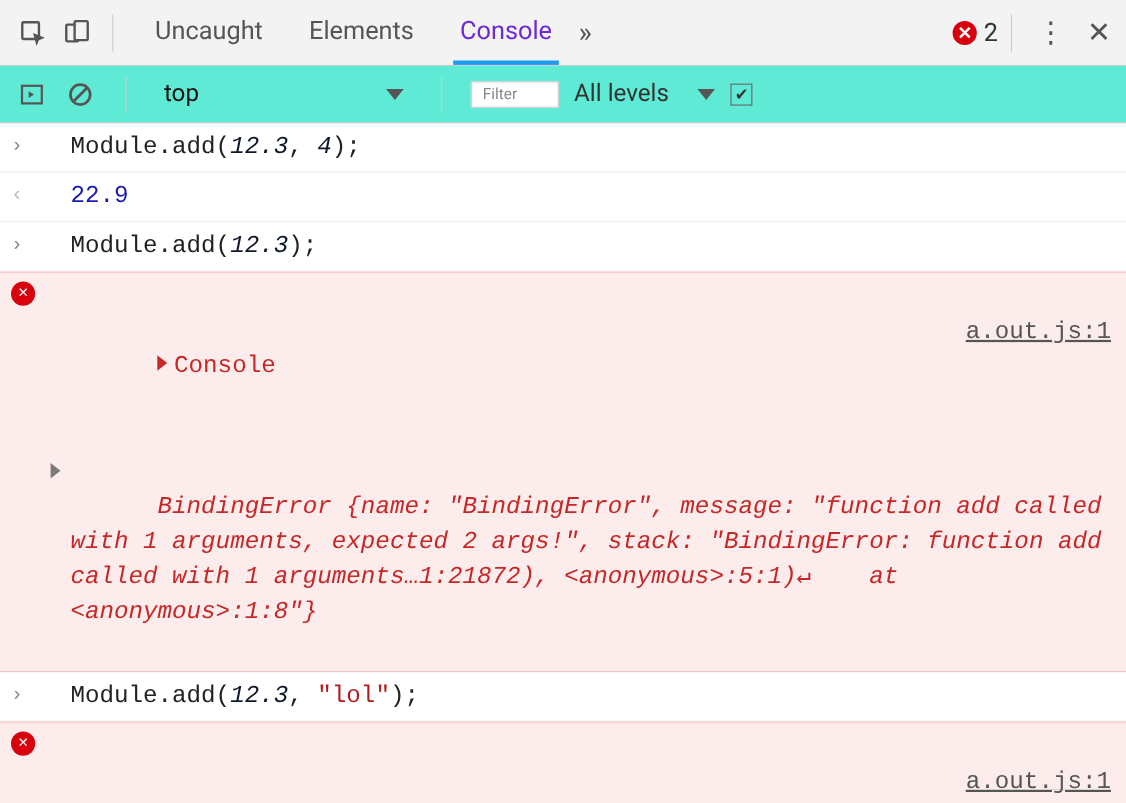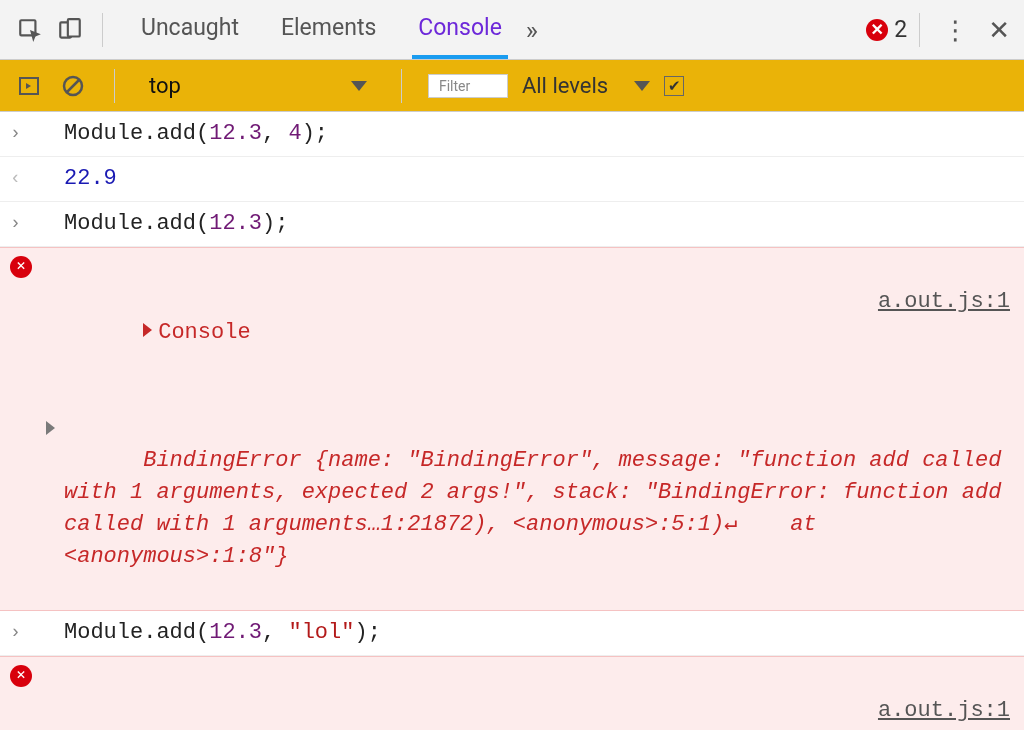--- a/index.html
+++ b/index.html
@@ -50,21 +50,21 @@
     font-size: 16px; font-weight: bold;
   }
   .kebab { font-size: 26px; color: #555; padding: 0 10px; cursor: pointer; }
   .close-x { font-size: 26px; color: #555; padding: 0 4px 0 10px; cursor: pointer; }
 
   
   .ctoolbar {
     display: flex; align-items: center;
     height: 52px;
     border-bottom: 1px solid #ccc;
-    background: #eab308;
+    background: #5eead4;
     padding: 0 14px;
     gap: 14px;
     font-size: 22px;
     color: #333;
   }
   .ctoolbar .ico { width: 30px; height: 30px; display: flex; align-items: center; justify-content: center; color: #555; }
   .context-sel {
     display: flex; align-items: center; gap: 170px;
     color: #111; padding: 0 8px;
     cursor: pointer;
@@ -99,21 +99,21 @@
   .row .gutter {
     width: 54px; flex: 0 0 54px;
     display: flex; align-items: flex-start; justify-content: flex-start;
     padding-top: 2px;
     color: #aaa;
   }
   .row .body { flex: 1; white-space: pre-wrap; word-break: break-word; }
   .chevron { color: #888; font-size: 18px; }
   .chevret { color: #bbb; font-size: 18px; }
 
-  .num { color: #701a75; }
+  .num { color: #0f172a; font-style: italic; }
   .str { color: #b31a1a; }
   .ret { color: #1a1ab3; }
 
   .err-row {
     background: #fdecec;
     border-top: 1px solid #f5c2c2;
     border-bottom: 1px solid #f5c2c2;
   }
   .err-row .gutter .err-circle { width: 22px; height: 22px; font-size: 15px; }
   .err-body { color: #c62828; }

